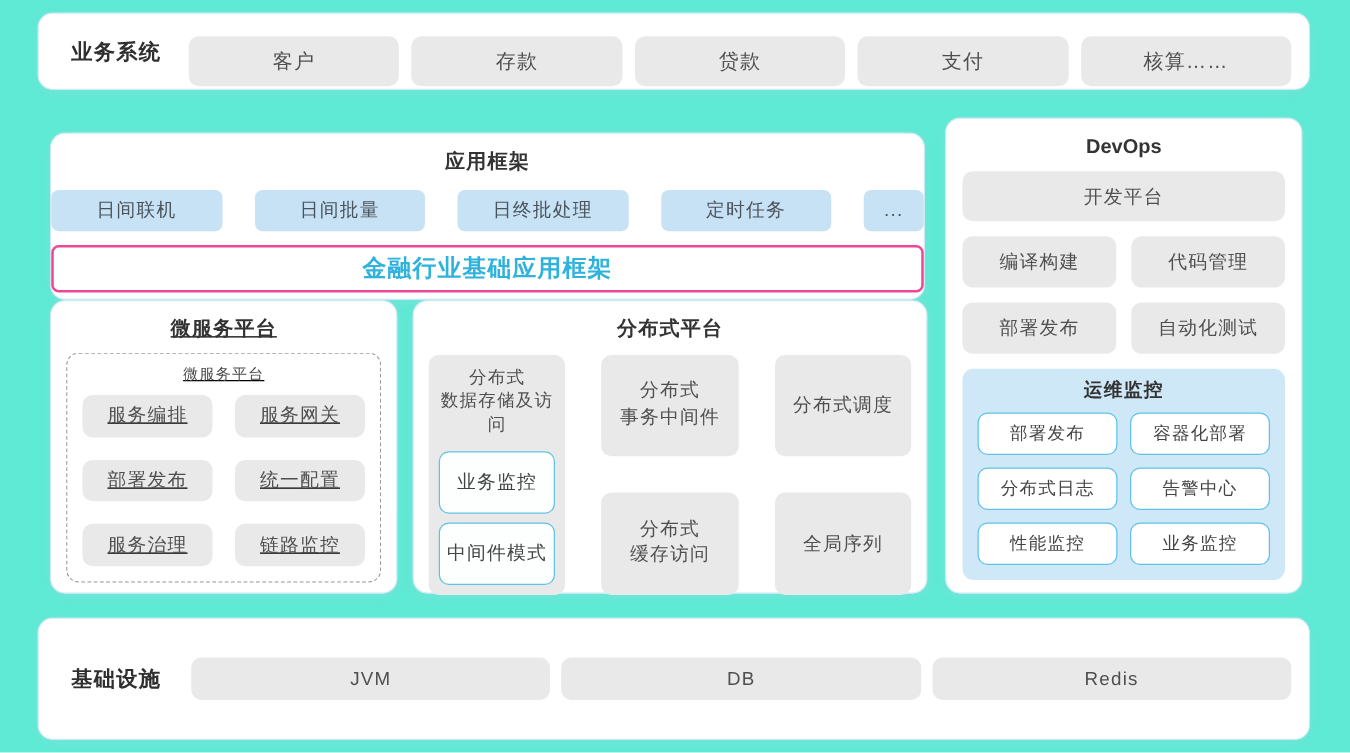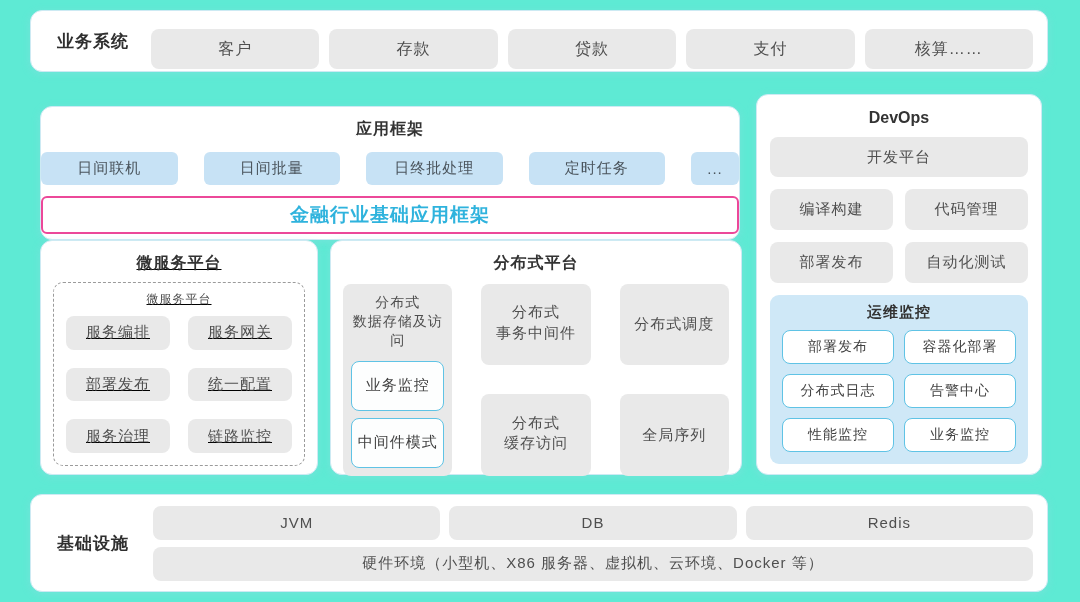--- a/index.html
+++ b/index.html
@@ -167,17 +167,16 @@
   </div>
 
   <div class="sec sec-infra">
     <div class="band-label">基础设施</div>
     <div class="infra-body">
       <div class="infra-row">
         <div class="gbox">JVM</div>
         <div class="gbox">DB</div>
         <div class="gbox">Redis</div>
       </div>
-      <div class="gbox infra-hw">硬件环境（小型机、X86 服务器、虚拟机、云环境、Docker 等）</div>
     </div>
   </div>
 
 </div>
 
 </body></html>

